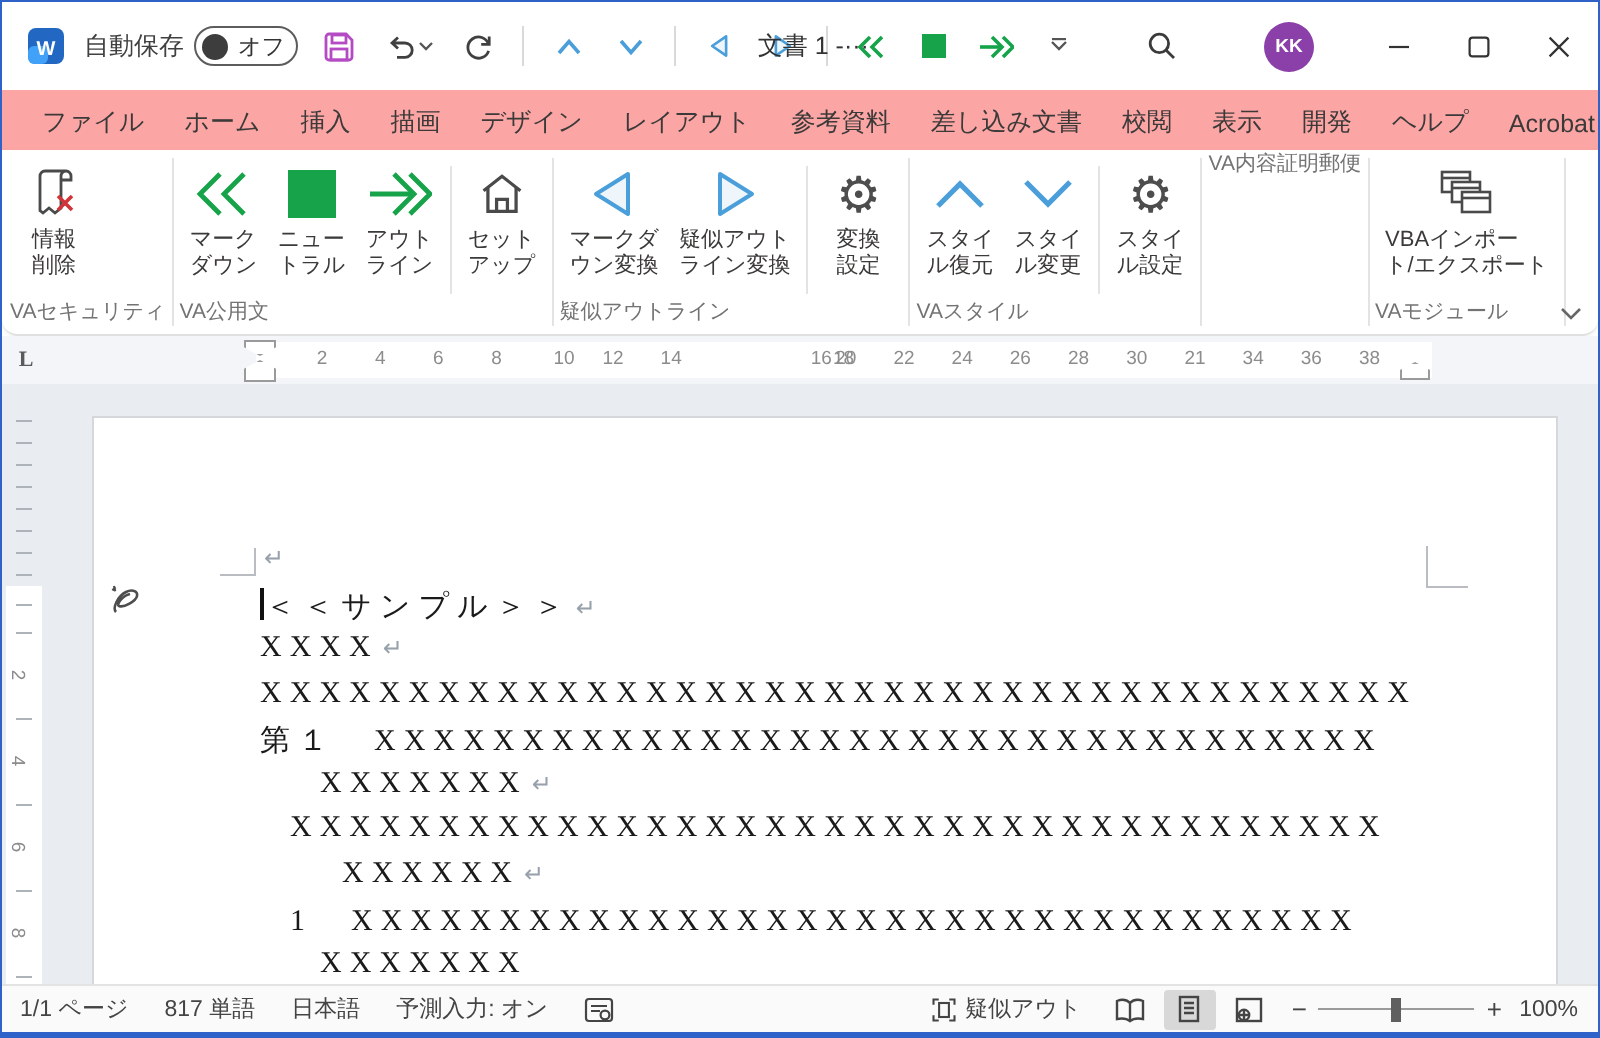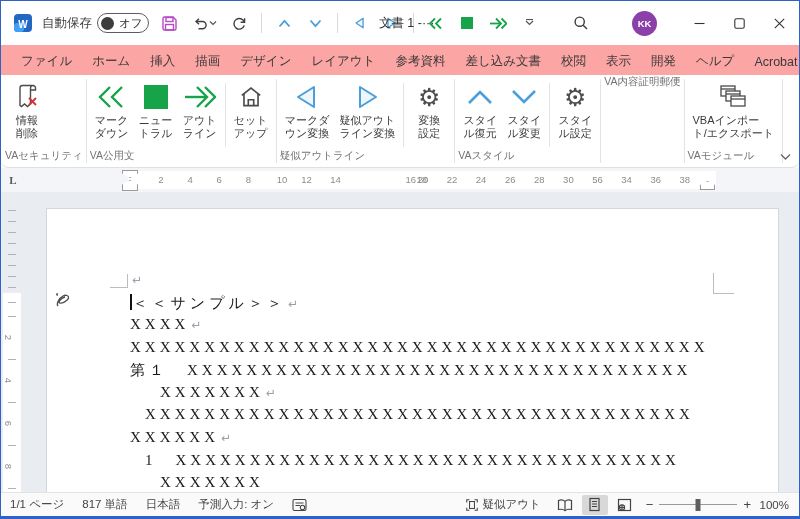--- a/index.html
+++ b/index.html
@@ -437,21 +437,21 @@
           <span class="hnum" style="left: 305.5px;">12</span>
           <span class="hnum" style="left: 334.6px;">14</span>
           <span class="hnum" style="left: 363.7px; margin-left: 46px;">16</span>
           <span class="hnum" style="left: 392.8px; margin-left: 28px;">18</span>
           <span class="hnum" style="left: 421.9px;">20</span>
           <span class="hnum" style="left: 451px;">22</span>
           <span class="hnum" style="left: 480.1px;">24</span>
           <span class="hnum" style="left: 509.2px;">26</span>
           <span class="hnum" style="left: 538.3px;">28</span>
           <span class="hnum" style="left: 567.4px;">30</span>
-          <span class="hnum" style="left: 596.5px;">56</span>
+          <span class="hnum" style="left: 596.5px;">21</span>
           <span class="hnum" style="left: 625.6px;">34</span>
           <span class="hnum" style="left: 654.7px;">36</span>
           <span class="hnum" style="left: 683.8px;">38</span>
         </div>
       <span class="ind-first"></span>
       <span class="ind-hang"></span>
       <span class="ind-right"></span>
     </div>
   </div>
 
@@ -489,21 +489,21 @@
           </svg>
       </span>
       <div class="textblock" id="doclines">
           <div class="doc-line" style="padding-left: 0px;"><span></span><span class="pilcrow">↵</span></div>
           <div class="doc-line" style="padding-left: 0px;"><span class="caret"></span><span>＜＜サンプル＞＞</span><span class="pilcrow">↵</span></div>
           <div class="doc-line" style="padding-left: 0px;"><span>XXXX</span><span class="pilcrow">↵</span></div>
           <div class="doc-line" style="padding-left: 0px;"><span>XXXXXXXXXXXXXXXXXXXXXXXXXXXXXXXXXXXXXXX</span></div>
           <div class="doc-line" style="padding-left: 0px;"><span>第１　XXXXXXXXXXXXXXXXXXXXXXXXXXXXXXXXXX</span></div>
           <div class="doc-line" style="padding-left: 30px;"><span>XXXXXXX</span><span class="pilcrow">↵</span></div>
           <div class="doc-line" style="padding-left: 15px;"><span>XXXXXXXXXXXXXXXXXXXXXXXXXXXXXXXXXXXXX</span></div>
-          <div class="doc-line" style="padding-left: 0px;"><span>XXXXXX</span><span class="pilcrow">↵</span></div>
+          <div class="doc-line" style="padding-left: 0px; margin-left: 41px;"><span>XXXXXX</span><span class="pilcrow">↵</span></div>
           <div class="doc-line" style="padding-left: 15px;"><span>1　XXXXXXXXXXXXXXXXXXXXXXXXXXXXXXXXXX</span></div>
           <div class="doc-line" style="padding-left: 30px;"><span>XXXXXXX</span></div>
         </div>
     </div>
   </div>
 
   <div class="statusbar">
     <span class="sb-item">1/1 ページ</span>
     <span class="sb-item">817 単語</span>
     <span class="sb-item">日本語</span>

